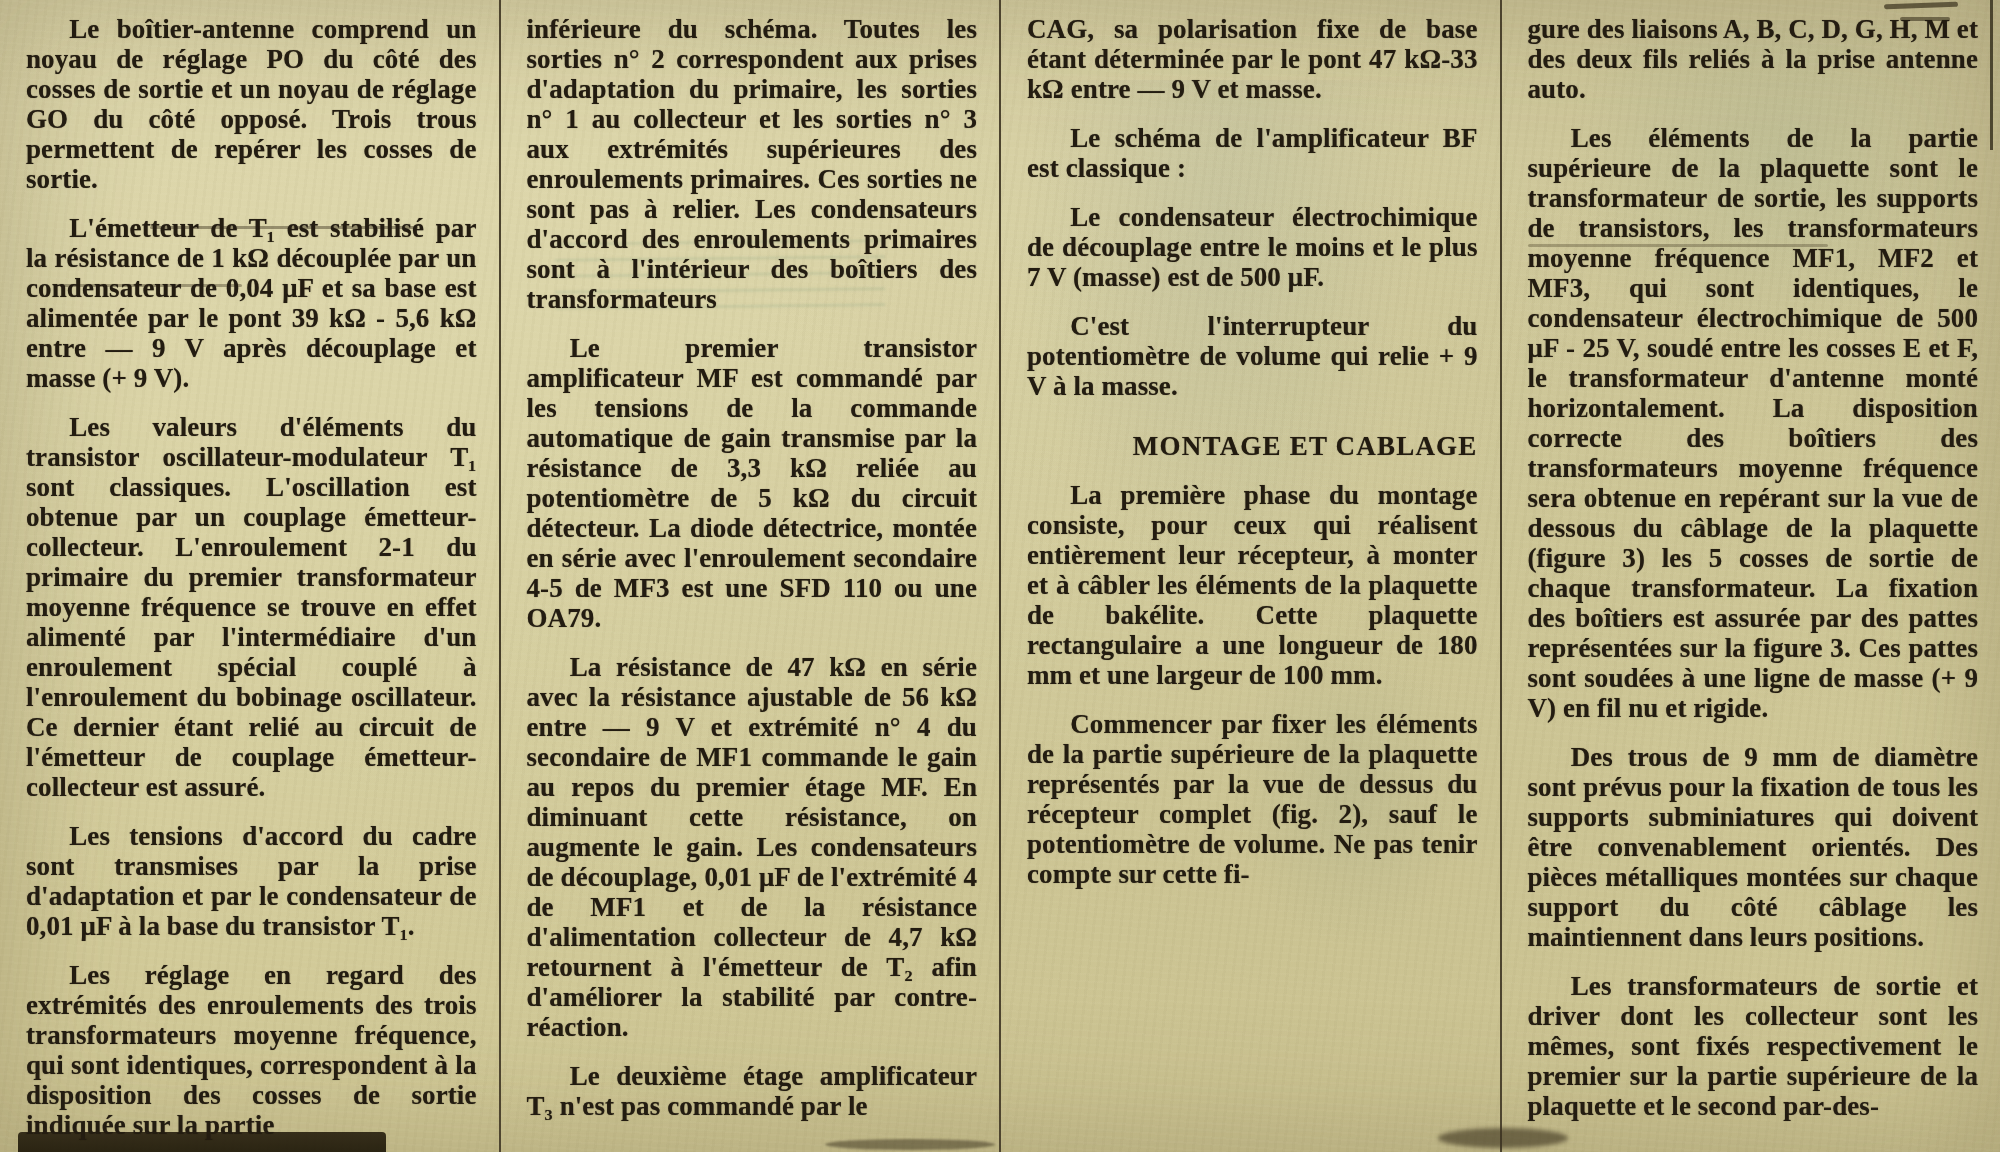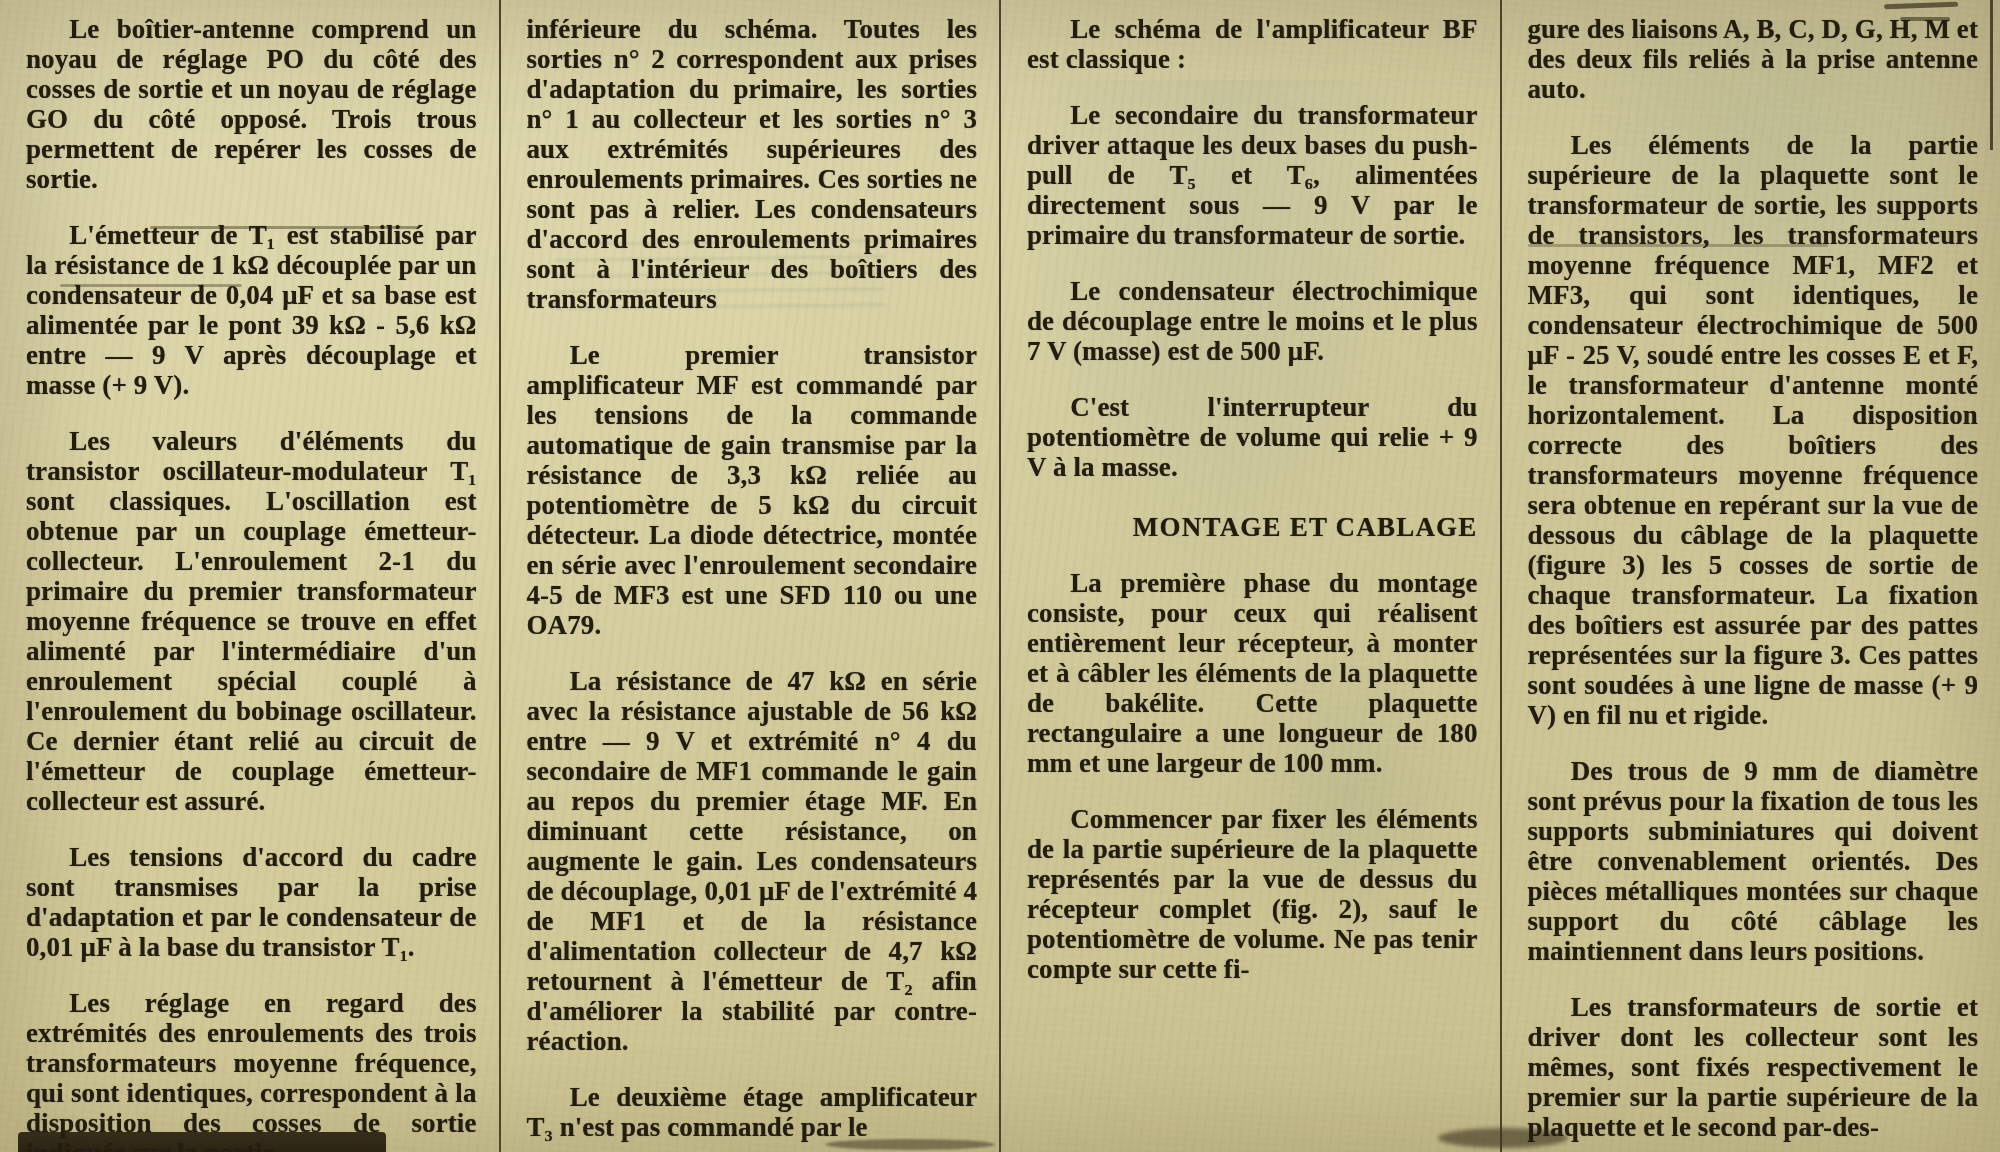--- a/index.html
+++ b/index.html
@@ -73,21 +73,21 @@
   .rule {
     width: 2px;
     background: linear-gradient(180deg, #372e1c 0%, #2c2414 50%, #3a3120 100%);
     opacity: 0.85;
   }
   .para {
     font-size: 27px;
     line-height: 30px;
     font-weight: 700;
     text-align: justify;
-    margin-top: 26px;
+    margin-top: 19px;
     letter-spacing: 0.1px;
     color: #231c11;
     text-shadow: 0 0 1px rgba(35,28,17,0.55);
     hyphens: auto;
     -webkit-hyphens: auto;
   }
   .para.indent { text-indent: 1.6em; }
   .para.no-indent { text-indent: 0; }
   .column > :first-child { margin-top: 2px; }
   .section-heading {
@@ -136,22 +136,22 @@
     <section class="column">
       <p class="para no-indent">inférieure du schéma. Toutes les sorties n° 2 correspondent aux prises d'adaptation du primaire, les sorties n° 1 au collecteur et les sorties n° 3 aux extrémités supérieures des enroulements primaires. Ces sorties ne sont pas à relier. Les condensateurs d'accord des enroulements primaires sont à l'intérieur des boîtiers des transformateurs</p>
       <p class="para indent">Le premier transistor amplificateur MF est commandé par les tensions de la commande automatique de gain transmise par la résistance de 3,3 kΩ reliée au potentiomètre de 5 kΩ du circuit détecteur. La diode détectrice, montée en série avec l'enroulement secondaire 4-5 de MF3 est une SFD 110 ou une OA79.</p>
       <p class="para indent">La résistance de 47 kΩ en série avec la résistance ajustable de 56 kΩ entre — 9 V et extrémité n° 4 du secondaire de MF1 commande le gain au repos du premier étage MF. En diminuant cette résistance, on augmente le gain. Les condensateurs de découplage, 0,01 μF de l'extrémité 4 de MF1 et de la résistance d'alimentation collecteur de 4,7 kΩ retournent à l'émetteur de T₂ afin d'améliorer la stabilité par contre-réaction.</p>
       <p class="para indent">Le deuxième étage amplificateur T₃ n'est pas commandé par le</p>
     </section>
 
     <div class="rule"></div>
 
     <section class="column">
+      <p class="para no-indent">CAG, sa polarisation fixe de base étant déterminée par le pont 47 kΩ-33 kΩ entre — 9 V et masse.</p>
       <p class="para indent">Le schéma de l'amplificateur BF est classique :</p>
-      <p class="para indent">Le secondaire du transformateur driver attaque les deux bases du push-pull de T₅ et T₆, alimentées directement sous — 9 V par le primaire du transformateur de sortie.</p>
       <p class="para indent">Le condensateur électrochimique de découplage entre le moins et le plus 7 V (masse) est de 500 μF.</p>
       <p class="para indent">C'est l'interrupteur du potentiomètre de volume qui relie + 9 V à la masse.</p>
       <h2 class="section-heading">MONTAGE ET CABLAGE</h2>
       <p class="para indent">La première phase du montage consiste, pour ceux qui réalisent entièrement leur récepteur, à monter et à câbler les éléments de la plaquette de bakélite. Cette plaquette rectangulaire a une longueur de 180 mm et une largeur de 100 mm.</p>
       <p class="para indent">Commencer par fixer les éléments de la partie supérieure de la plaquette représentés par la vue de dessus du récepteur complet (fig. 2), sauf le potentiomètre de volume. Ne pas tenir compte sur cette fi-</p>
     </section>
 
     <div class="rule"></div>
 
     <section class="column">

